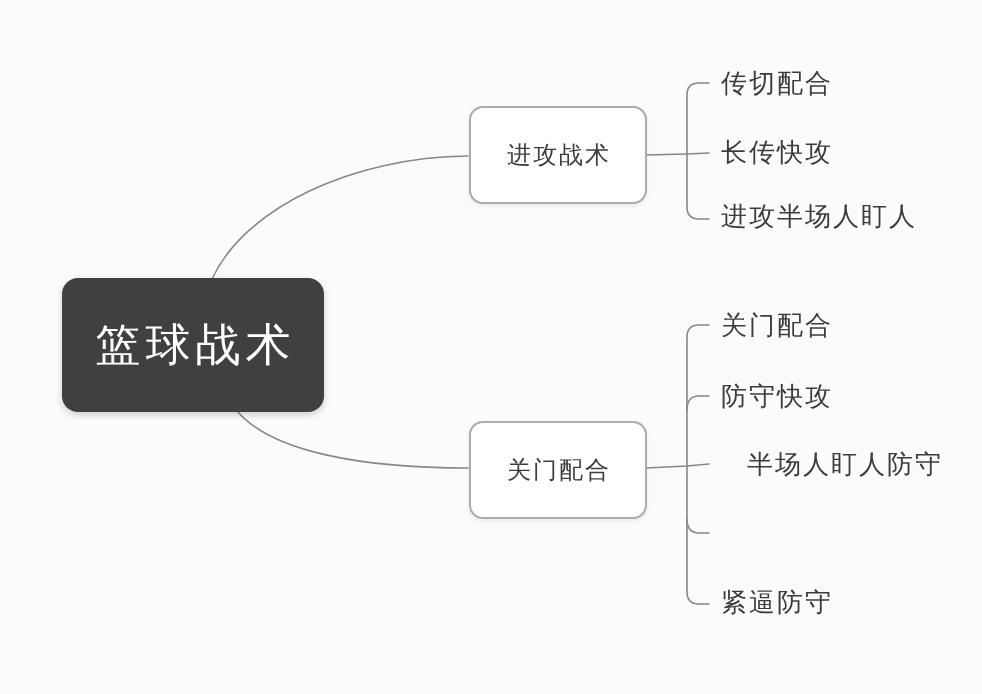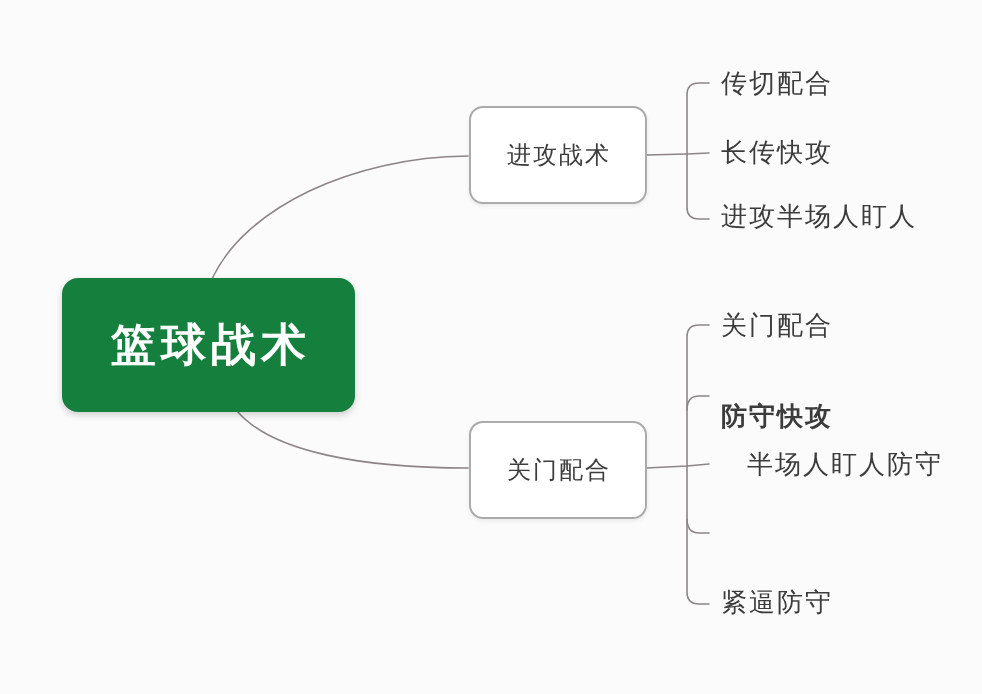--- a/index.html
+++ b/index.html
@@ -31,26 +31,26 @@
   .node {
     position: absolute;
     z-index: 2;
     display: flex;
     align-items: center;
     justify-content: center;
     box-sizing: border-box;
   }
   .root-node {
     left: 62px; top: 278px;
-    width: 293px; height: 134px;
-    background: #15803d;
+    width: 262px; height: 134px;
+    background: #404040;
     border-radius: 16px;
     color: #ffffff;
     font-size: 45px;
-    font-weight: 700;
+    font-weight: 400;
     letter-spacing: 5px;
     box-shadow: 0 3px 7px rgba(0,0,0,0.18);
     text-indent: 5px;
   }
   .branch-node {
     width: 178px; height: 98px;
     background: #ffffff;
     border: 2px solid #ababab;
     border-radius: 14px;
     color: #3d3d3d;
@@ -70,21 +70,21 @@
     align-items: center;
     color: #3c3c3c;
     font-size: 26px;
     letter-spacing: 2px;
     white-space: nowrap;
   }
   .l-o1 { top: 65px; }
   .l-o2 { top: 134px; }
   .l-o3 { top: 198px; }
   .l-d1 { top: 307px; }
-  .l-d2 { top: 398px; font-weight: bold; }
+  .l-d2 { top: 378px; }
   .l-d3 { top: 446px; margin-left: 26px; }
   .l-d4 { top: 515px; }
   .l-d5 { top: 584px; }
 </style>
 </head>
 <body>
 
 <div class="canvas">
 
   <svg class="edges" viewBox="0 0 982 694" xmlns="http://www.w3.org/2000/svg">

